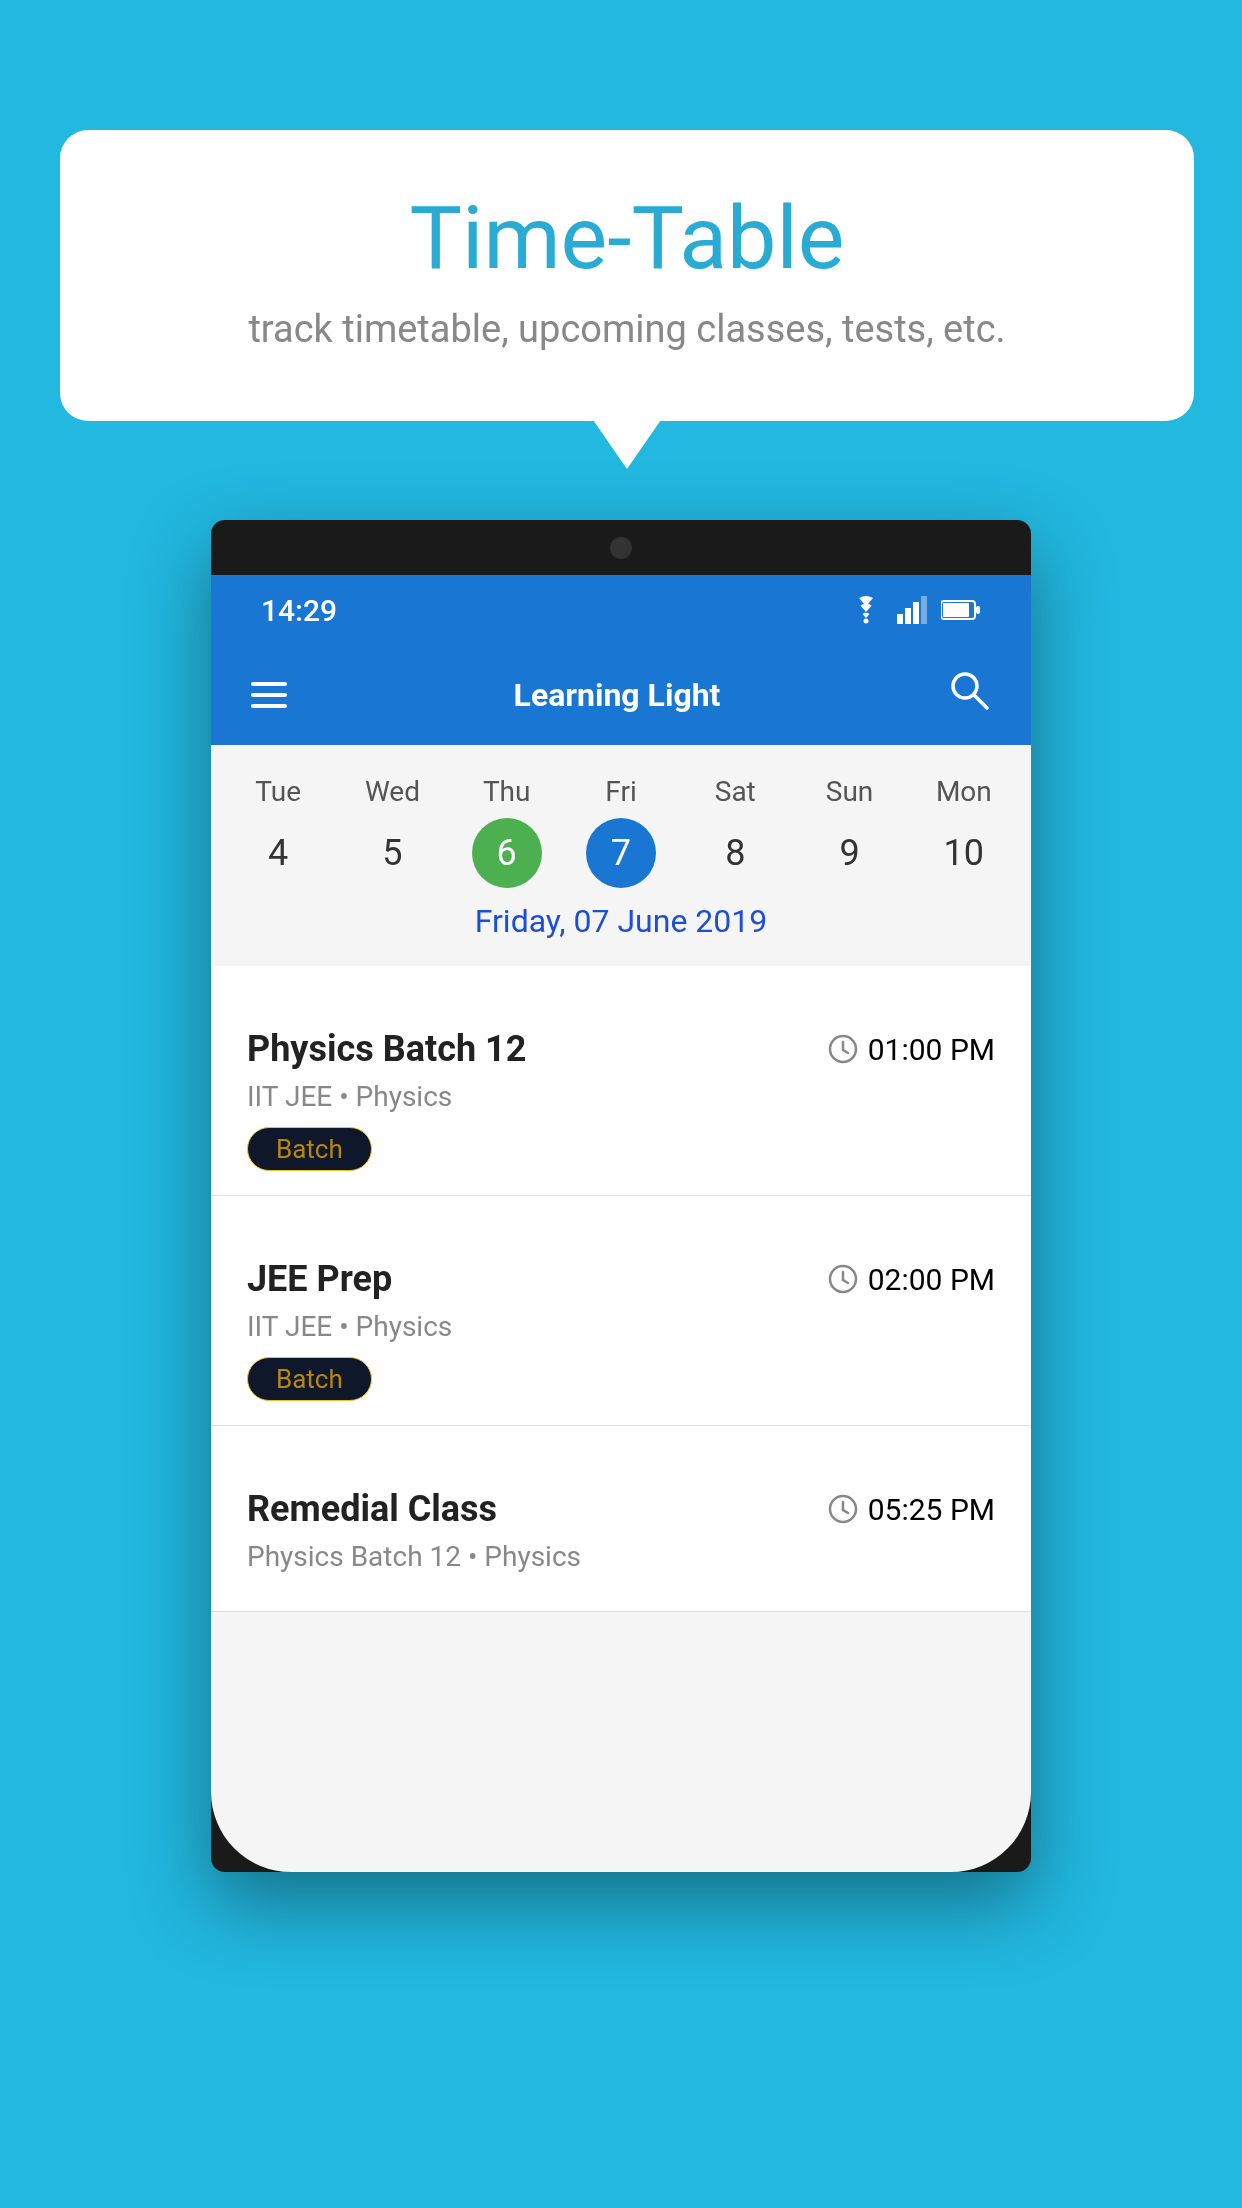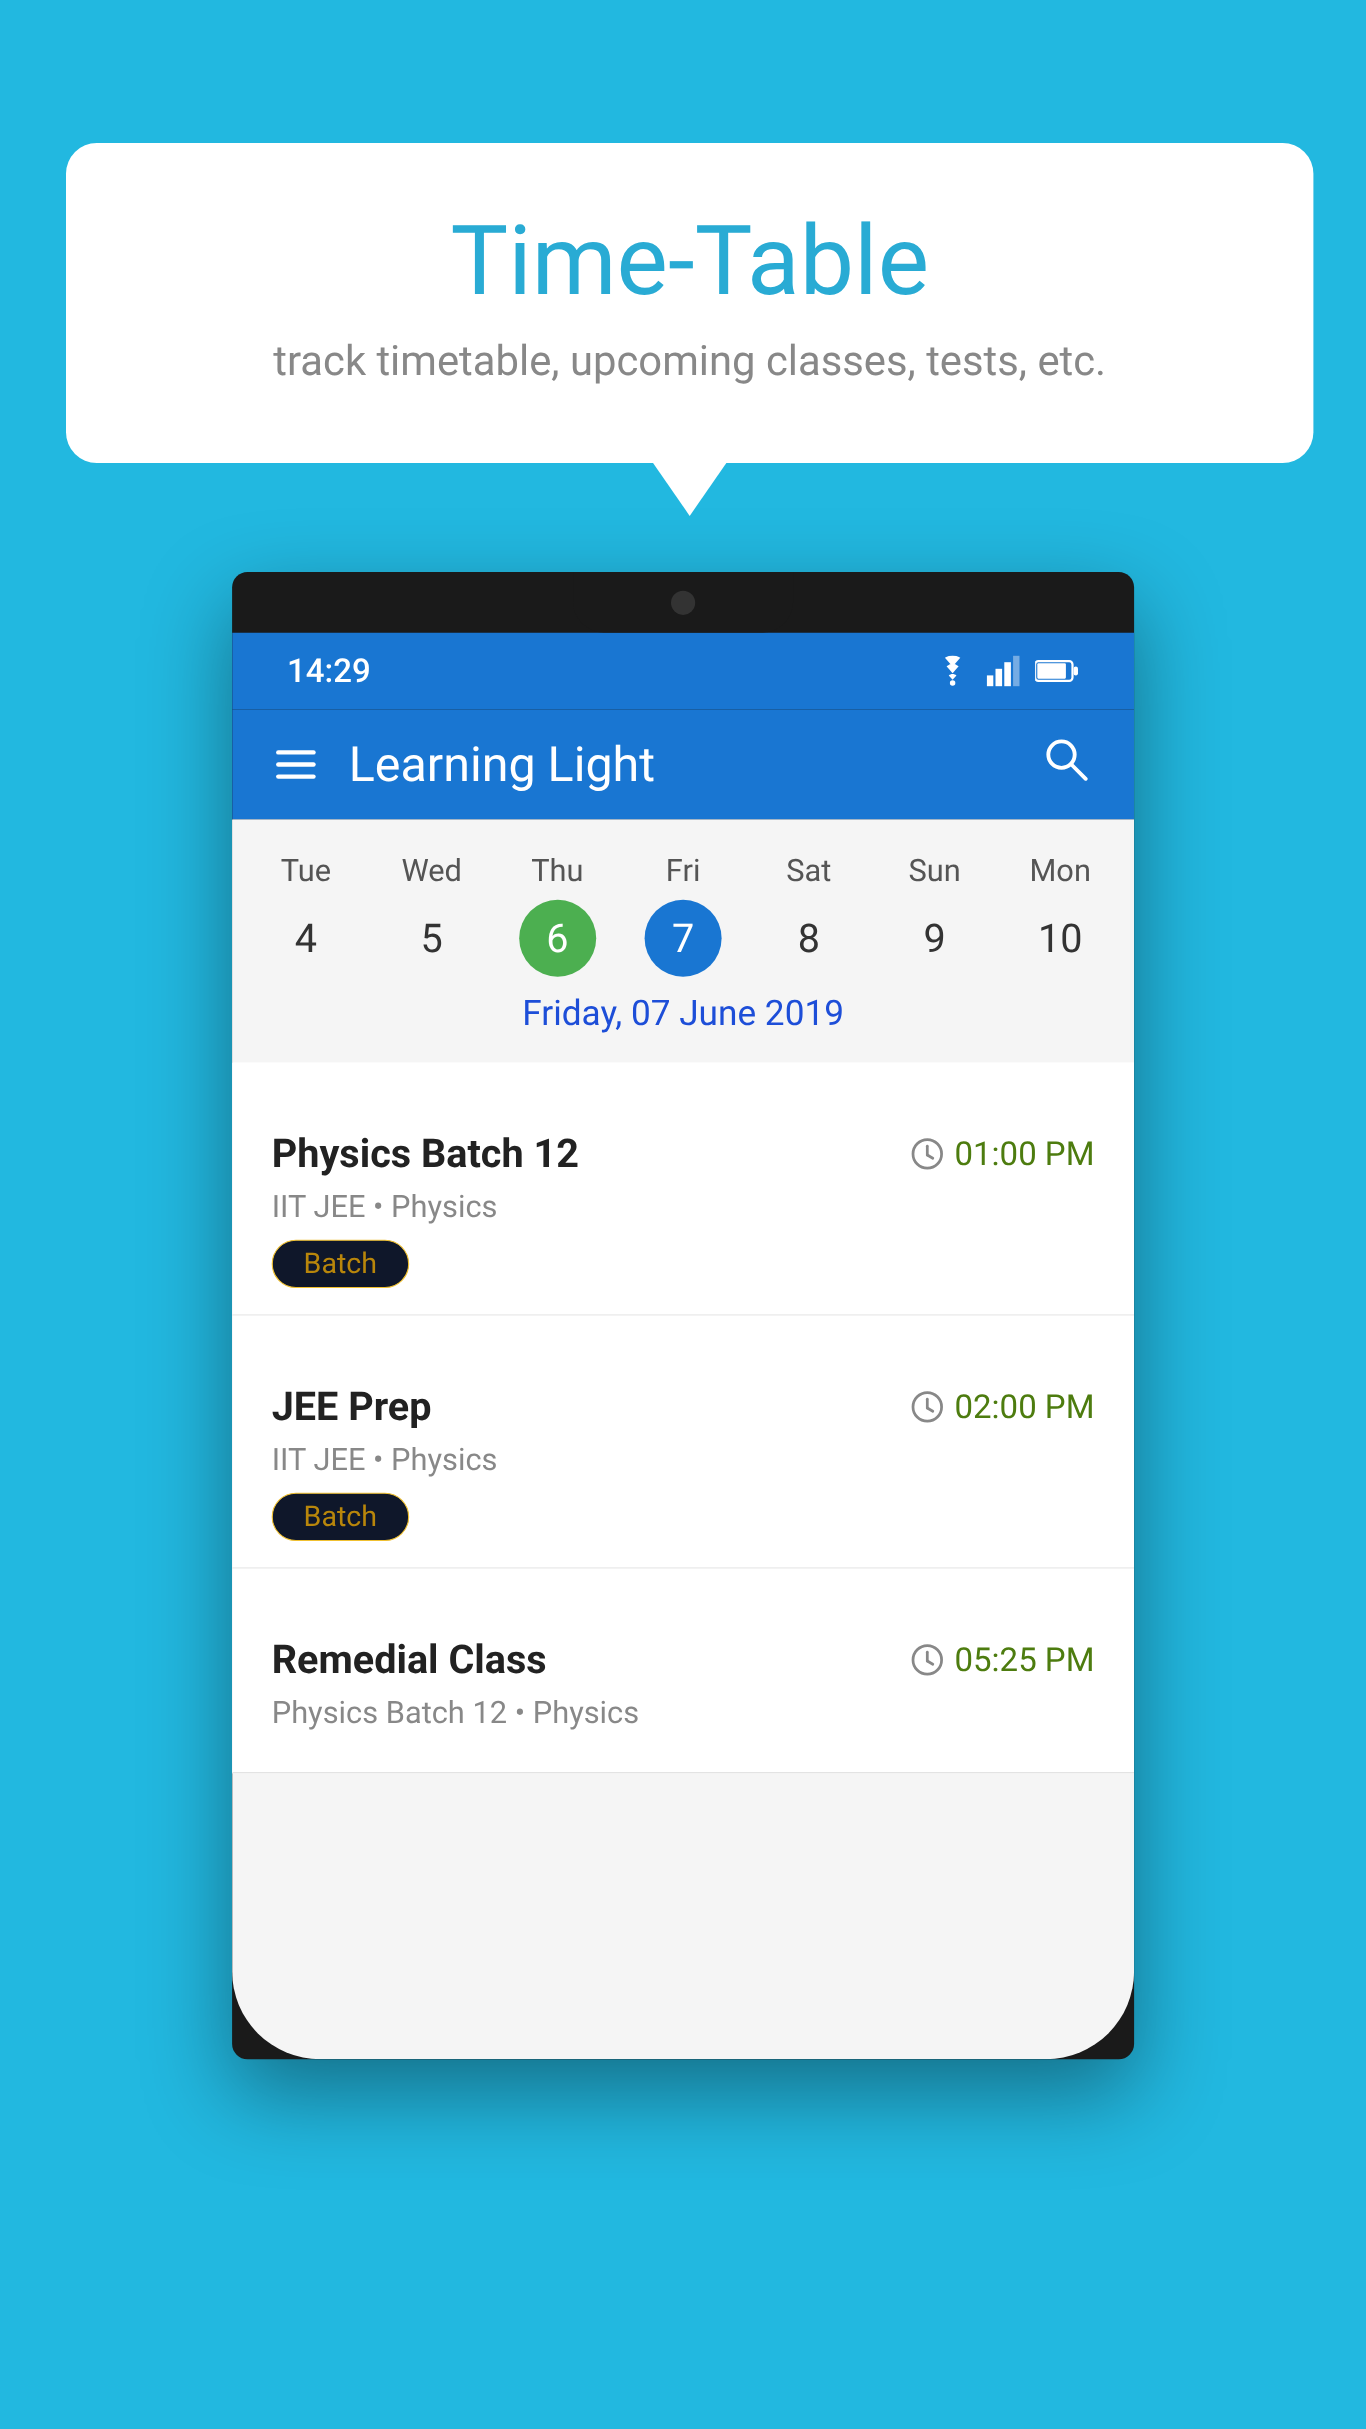--- a/index.html
+++ b/index.html
@@ -150,24 +150,24 @@
     .hamburger-icon span {
       display: block;
       width: 36px;
       height: 4px;
       background: white;
       border-radius: 2px;
     }
 
     .app-title {
       color: white;
-      font-size: 44px;
-      font-weight: 400;
+      font-size: 32px;
+      font-weight: 700;
       flex: 1;
-      text-align: left;
+      text-align: center;
     }
 
     .search-icon-btn {
       color: white;
       font-size: 44px;
       cursor: pointer;
     }
 
     
     .phone-screen {
@@ -262,21 +262,21 @@
       font-size: 36px;
       font-weight: 700;
       color: #222;
     }
 
     .schedule-time {
       display: flex;
       align-items: center;
       gap: 10px;
       font-size: 30px;
-      color: #4d7c0f;
+      color: #000000;
     }
 
     .schedule-subtitle {
       font-size: 28px;
       color: #888;
       margin-bottom: 14px;
     }
 
     .batch-tag {
       display: inline-block;

